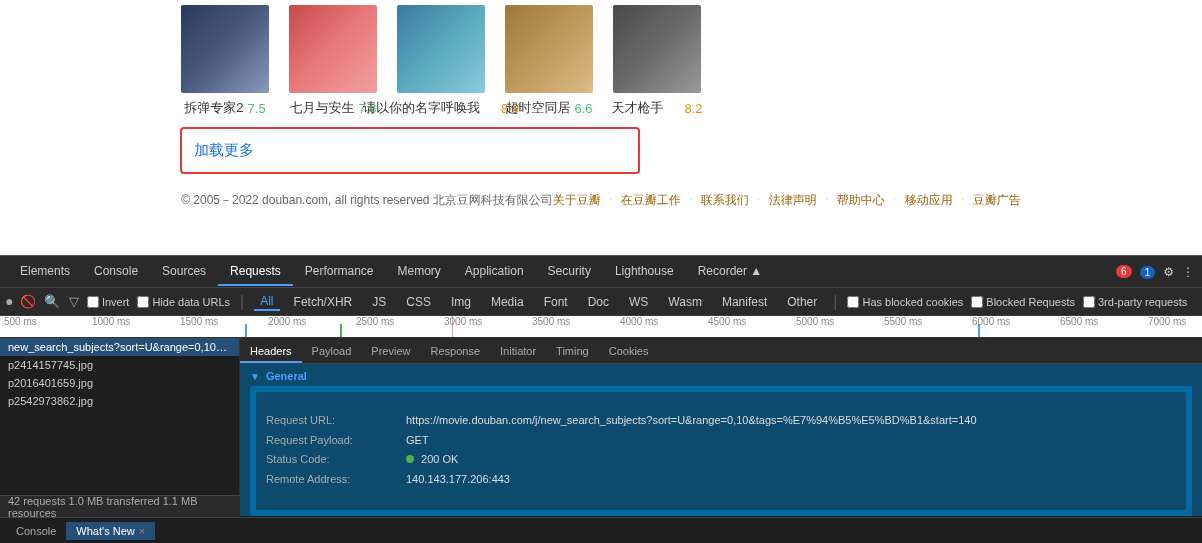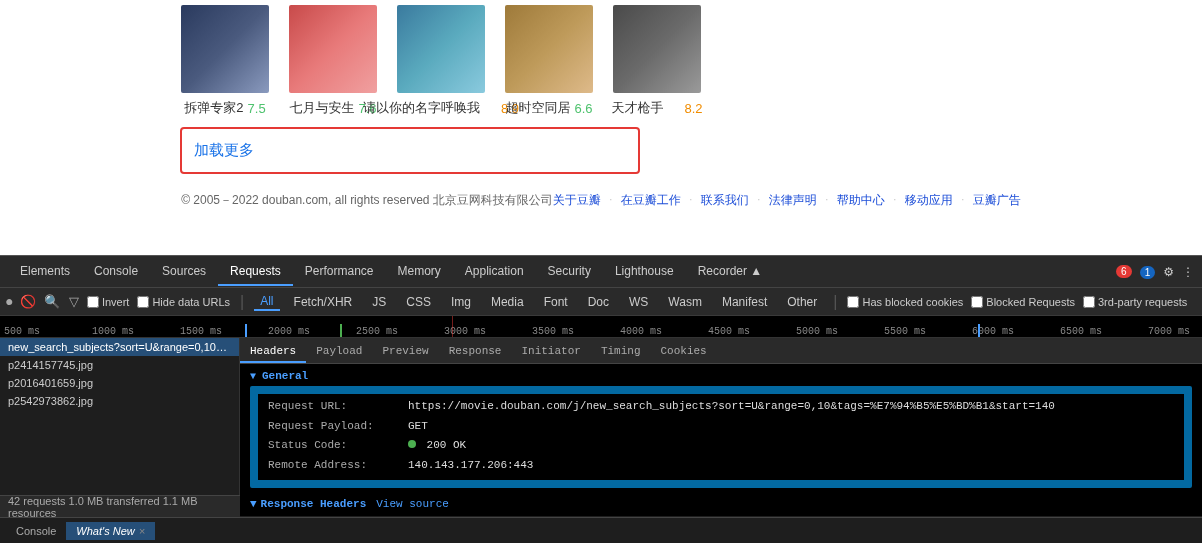--- a/index.html
+++ b/index.html
@@ -94,21 +94,21 @@
       font-size: 12px;
       color: #666;
     }
 
     .footer-links {
       display: flex;
       gap: 8px;
     }
 
     .footer-link {
-      color: #1d4ed8;
+      color: #a16207;
       font-size: 12px;
     }
 
     .footer-sep { color: #ccc; }
 
     
     .devtools {
       background: #1e1e1e;
       height: 288px;
       border-top: 1px solid #555;
@@ -193,28 +193,27 @@
       color: #ccc;
       cursor: pointer;
     }
 
     .nt-checkbox-label input { width: 12px; height: 12px; }
 
     .nt-sep { color: #555; margin: 0 2px; }
 
     
     .timeline-area {
-      background: #000000;
+      background: #ffffff;
       height: 22px;
       border-bottom: 1px solid #333;
       display: flex;
-      align-items: flex-end;
+      align-items: flex-start;
       overflow: hidden;
       position: relative;
-      font-family: Liberation Mono, monospace;
     }
 
     .timeline-labels {
       display: flex;
       gap: 0;
       font-size: 10px;
       color: #888;
       padding-left: 4px;
     }
 
@@ -263,23 +262,22 @@
     }
 
     .file-item.active {
       background: #264f78;
       color: #fff;
     }
 
     
     .details-panel {
       flex: 1;
-      background: #000000;
+      background: #0c4a6e;
       overflow: auto;
-      font-family: Liberation Mono, monospace;
     }
 
     .details-tabs {
       display: flex;
       background: #2a2a2a;
       border-bottom: 1px solid #444;
       height: 26px;
       align-items: flex-end;
     }
 
@@ -308,23 +306,23 @@
       font-size: 11px;
       color: #4a9eff;
       font-weight: bold;
       margin-bottom: 4px;
       cursor: pointer;
     }
 
     .section-header .arrow { font-size: 10px; }
 
     .section-box {
-      border: 8px solid #0369a1;
+      border: 6px solid #0369a1;
       border-radius: 2px;
-      padding: 4px 10px;
+      padding: 20px 10px;
       margin-bottom: 8px;
     }
 
     .detail-row {
       display: flex;
       font-size: 11px;
       margin-bottom: 3px;
       line-height: 1.5;
     }
 
@@ -388,21 +386,20 @@
 
     .bottom-tab .close-btn {
       margin-left: 4px;
       color: #888;
       cursor: pointer;
     }
 
     .bottom-tab.active {
       background: #264f78;
       color: #fff;
-      font-style: italic;
     }
 
     
     .timeline-marks {
       position: absolute;
       top: 0; left: 0; right: 0; bottom: 0;
     }
 
     .mark-blue {
       position: absolute;

